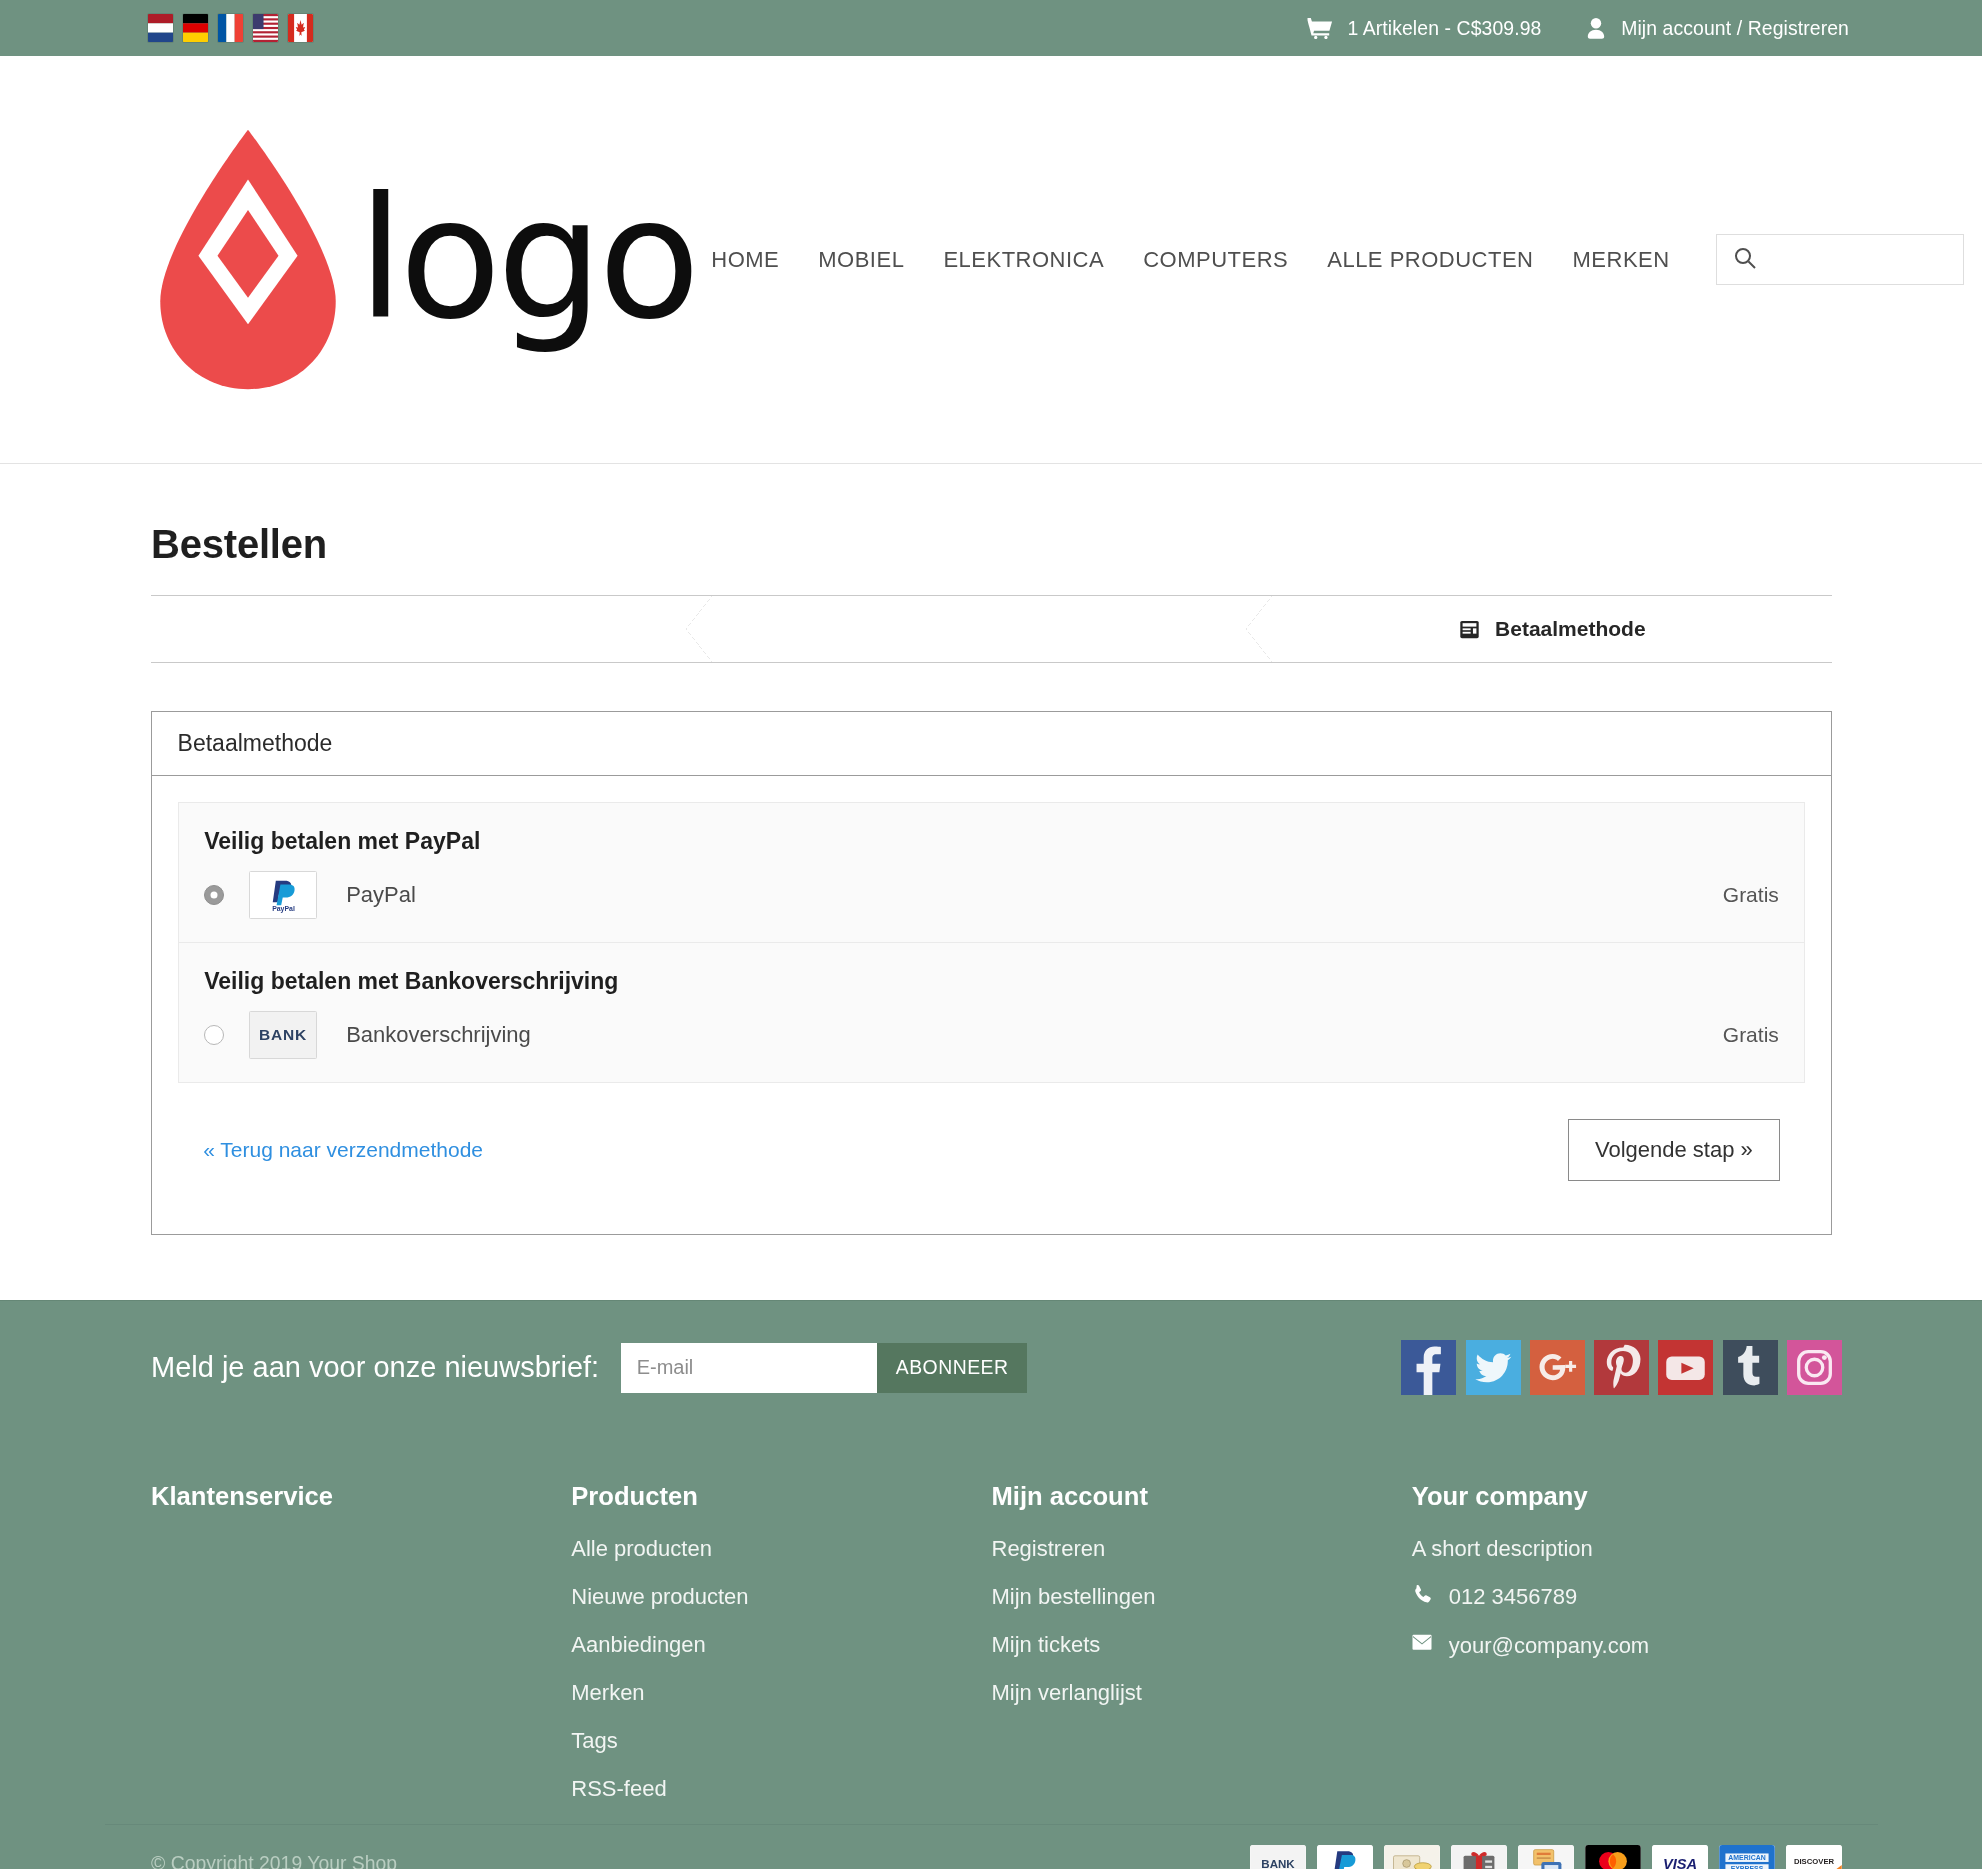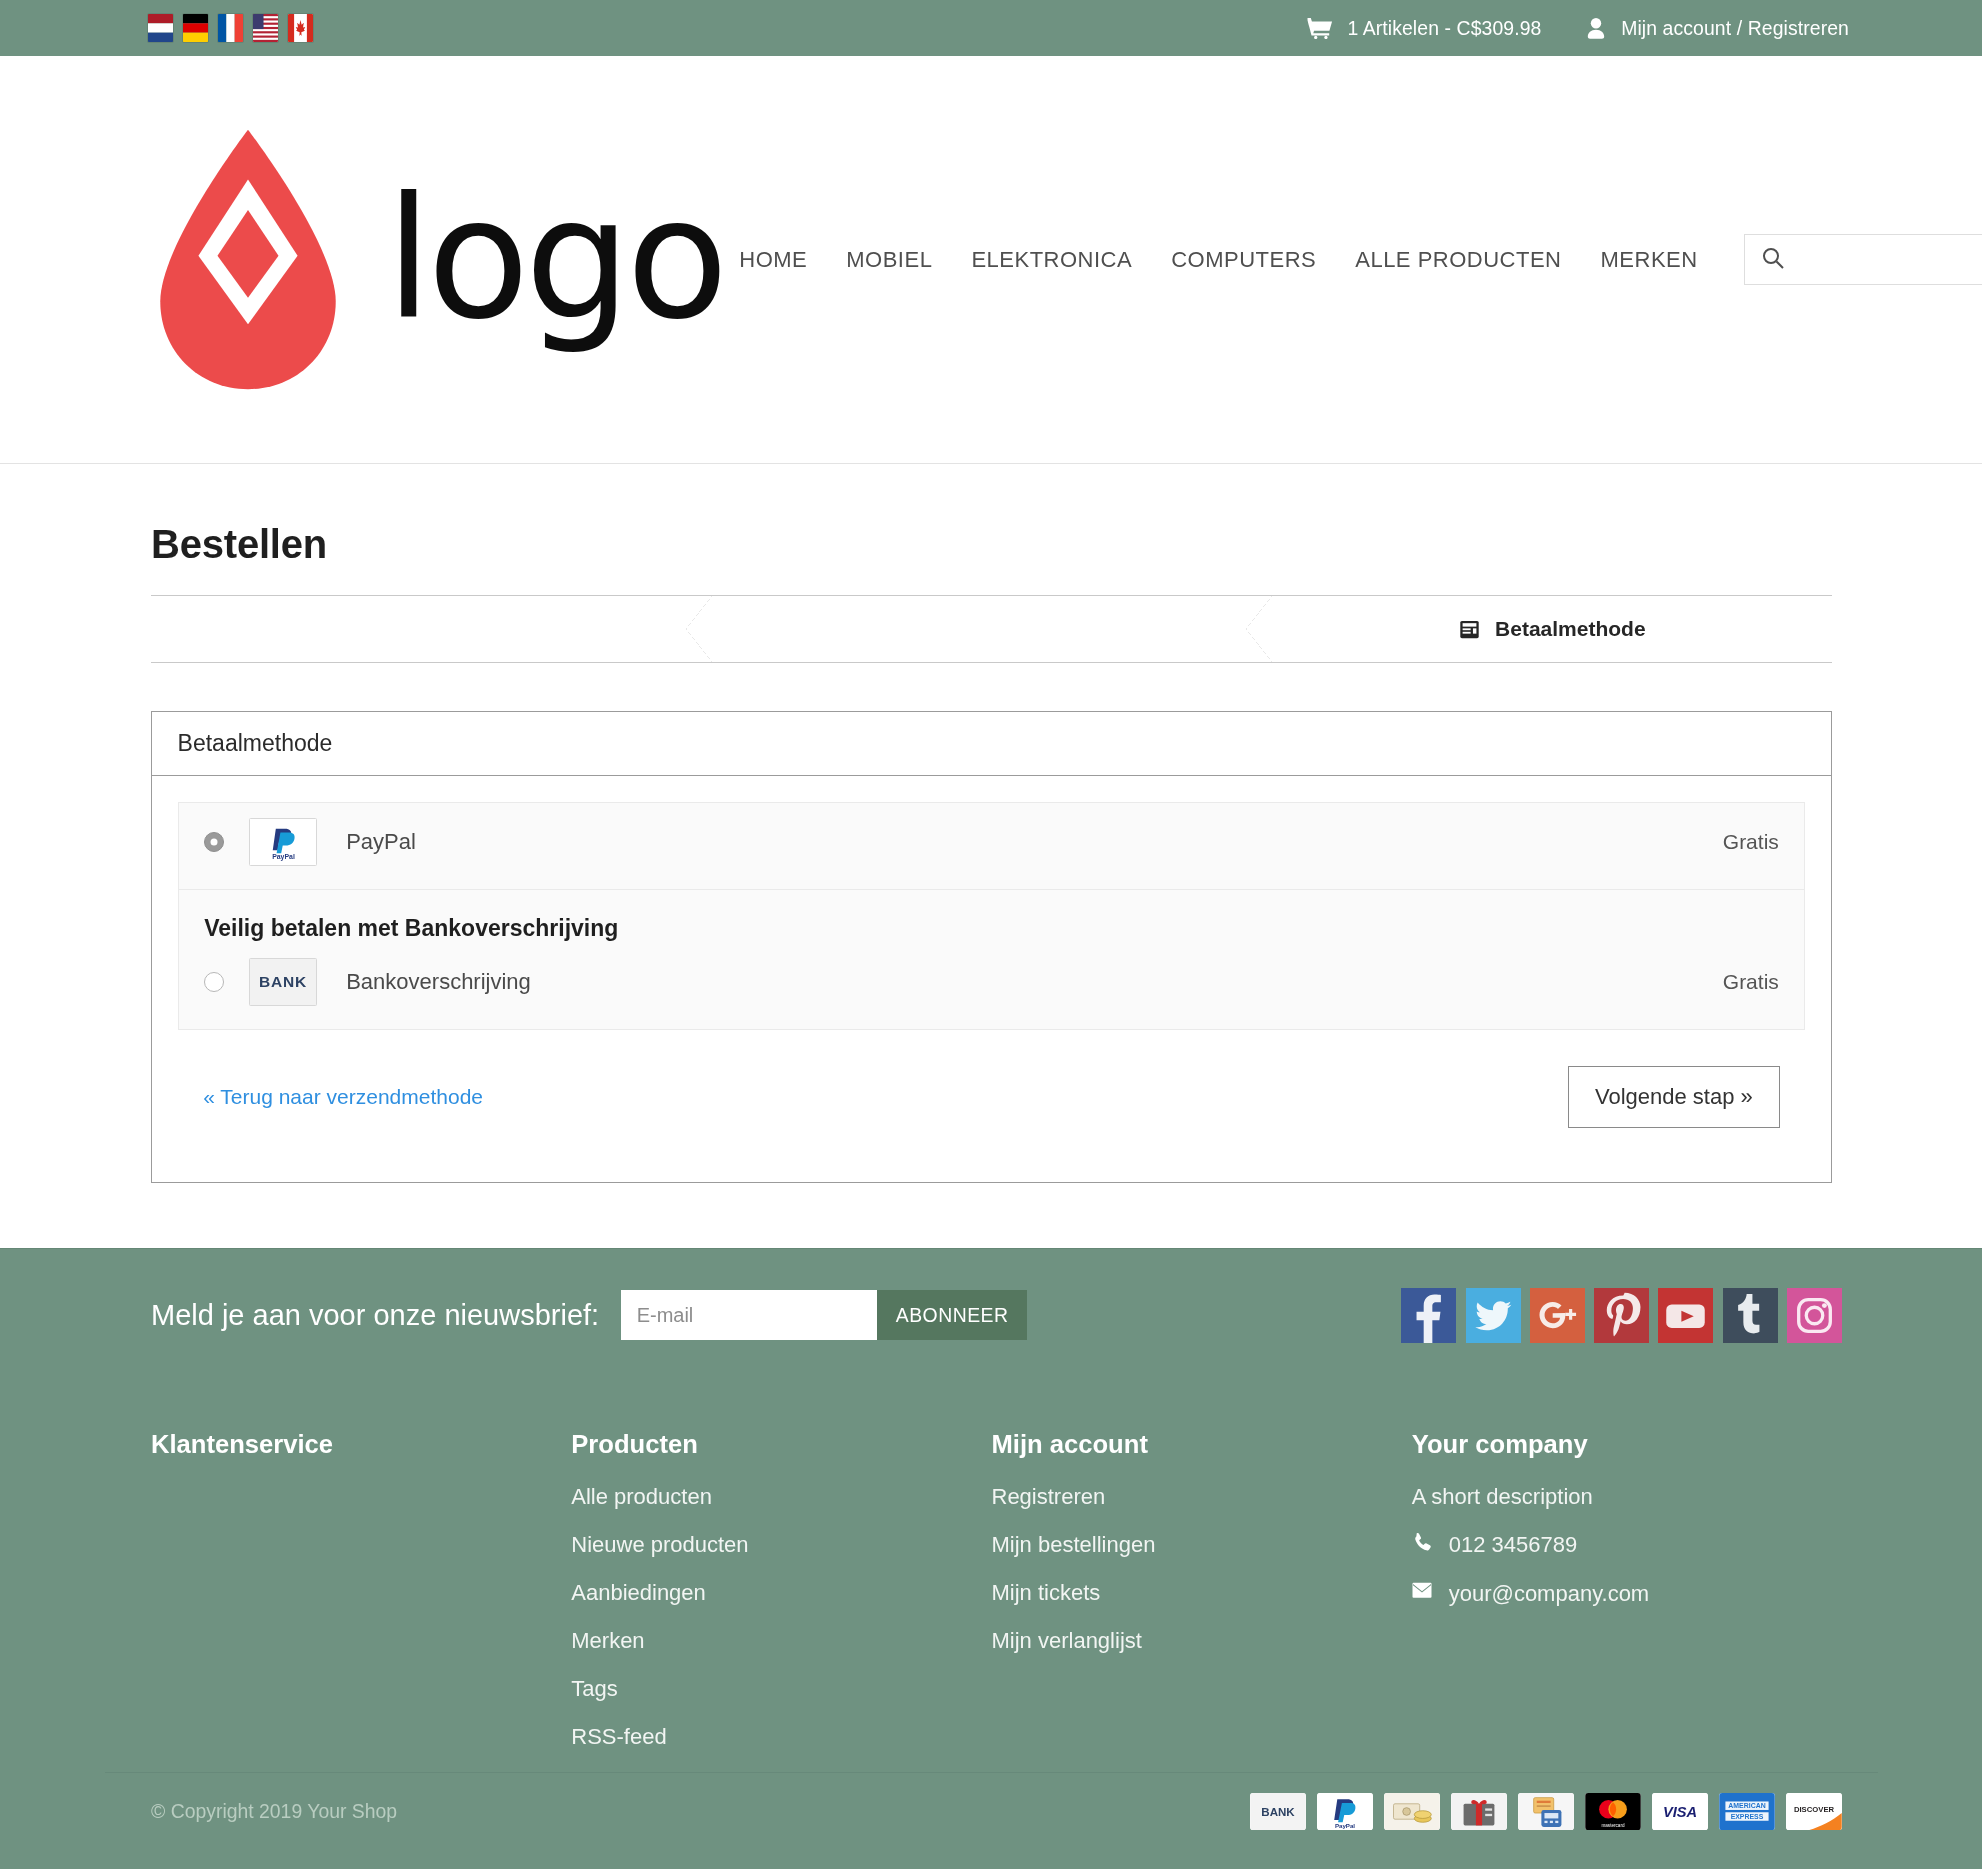--- a/index.html
+++ b/index.html
@@ -40,21 +40,21 @@
   
   header.main {
     background:#fff;
     border-bottom:0.8px solid #e3e3e3;
   }
   .header-inner {
     width:1773px; margin:0 auto;
     display:flex; align-items:center; justify-content:space-between;
     height:407px; padding:0 0 0 0;
   }
-  .logo-block { display:flex; align-items:center; padding-left:46px;gap:28px;}
+  .logo-block { display:flex; align-items:center; padding-left:46px;}
   .logo-mark { width:194px; height:267px; display:block;}
   .logo-text {
     font-family:"DejaVu Sans", sans-serif;
     font-size:167px; font-weight:400; color:#0d0d0d;
     line-height:.74; letter-spacing:-4.6px; margin-left:12.4px;
   }
   nav.mainnav { display:flex; align-items:center; gap:8px; padding-right:36px;}
   nav.mainnav a {
     color:#4f4f4f; text-decoration:none;
     font-size:22px; letter-spacing:0.5px; padding:0 15.5px; white-space:nowrap;
@@ -346,20 +346,21 @@
           <span>Betaalmethode</span>
         </span>
       </div>
     </div>
 
     <section class="panel">
       <div class="panel-head">Betaalmethode</div>
       <div class="panel-body">
         <div class="methods">
 
+          <div class="method-group-title">Veilig betalen met PayPal</div>
           <div class="method-row">
             <span class="radio checked"></span>
             <span class="paylogo">
               <svg width="43" height="37" viewBox="0 0 56 48">
                 <path d="M18 6h12c6 0 9 3 8 8.5-1 6-5.5 9.5-12 9.5h-4l-1.6 10H14z" fill="#253b80"></path>
                 <path d="M24 11h11c5.6 0 8.2 2.8 7.3 8-.9 5.6-5.2 8.8-11.3 8.8h-4L25 38h-6z" fill="#179bd7"></path>
                 <text x="28" y="45" font-family="Liberation Sans, sans-serif" font-size="9" font-weight="bold" fill="#253b80" text-anchor="middle">PayPal</text>
               </svg>
             </span>
             <span class="method-label">PayPal</span>

